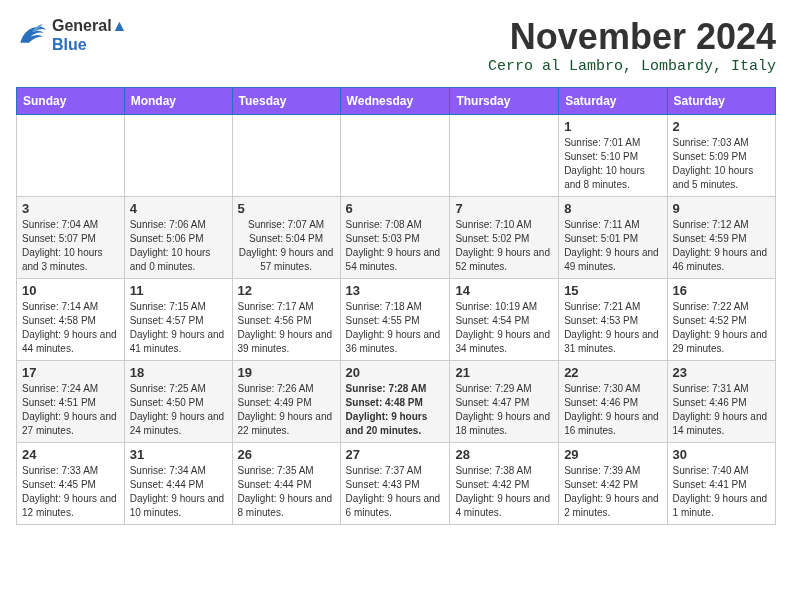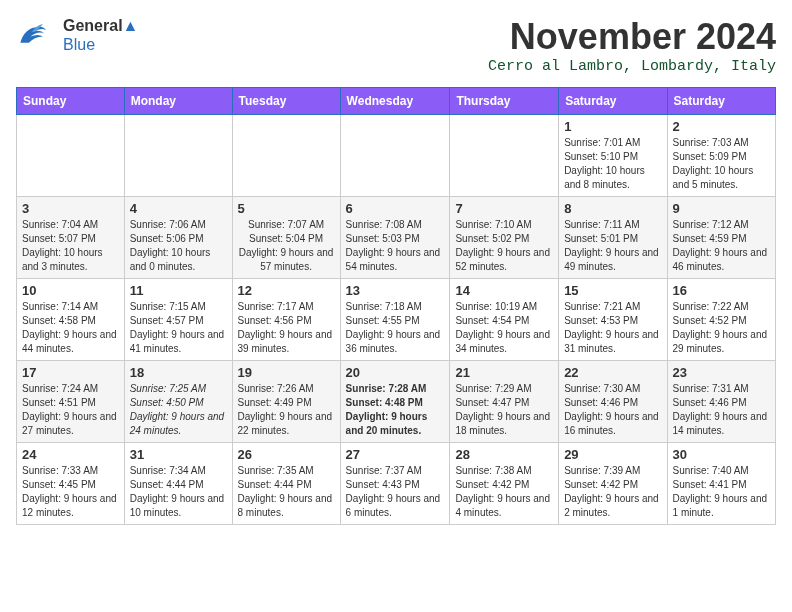--- a/index.html
+++ b/index.html
@@ -12,21 +12,21 @@
     }
     .header-section {
       display: flex;
       justify-content: space-between;
       align-items: flex-start;
       margin-bottom: 12px;
     }
     .logo {
       display: flex;
       align-items: center;
-      gap: 15px;
+      gap: 4px;
     }
     .logo-bird {
       width: 32px;
       height: 28px;
     }
     .title-block {
       text-align: right;
     }
     .calendar-title {
       font-size: 36px;
@@ -83,21 +83,21 @@
 <body>
 
 <div class="header-section">
   <div class="logo">
     <svg class="logo-bird" viewBox="0 0 40 36" xmlns="http://www.w3.org/2000/svg">
       <path d="M5 28 Q10 10 25 8 Q35 6 38 12 Q32 8 22 14 Q30 10 36 16 Q28 12 18 20 Q28 16 34 20 Q24 20 16 28 Z" fill="#2a6fbe"></path>
       <path d="M20 14 Q25 6 34 4 Q30 10 22 14 Z" fill="#5a9fd4"></path>
     </svg>
     <div>
       <div style="font-size:16px;font-weight:bold;color:#333;line-height:1.2;">General<span style="color:#2a6fbe;">▲</span></div>
-      <div style="font-size:16px;font-weight:normal;color:#2a6fbe;line-height:1.2;">Blue</div>
+      <div style="font-size:16px;font-weight:bold;color:#2a6fbe;line-height:1.2;">Blue</div>
     </div>
   </div>
   <div class="title-block">
     <div class="calendar-title">November 2024</div>
     <div class="calendar-subtitle">Cerro al Lambro, Lombardy, Italy</div>
   </div>
 </div>
 
 <table>
   <thead>
@@ -221,21 +221,21 @@
       </tr>
       <tr>
         <td>
           <span class="day-number">17</span>
           <div class="day-info" style="white-space: pre-line;">Sunrise: 7:24 AM
 Sunset: 4:51 PM
 Daylight: 9 hours and 27 minutes.</div>
         </td>
         <td>
           <span class="day-number">18</span>
-          <div class="day-info" style="white-space: pre-line; font-style: italic;">Sunrise: 7:25 AM
+          <div class="day-info" style="white-space: pre-line;">Sunrise: 7:25 AM
 Sunset: 4:50 PM
 Daylight: 9 hours and 24 minutes.</div>
         </td>
         <td>
           <span class="day-number">19</span>
           <div class="day-info" style="white-space: pre-line;">Sunrise: 7:26 AM
 Sunset: 4:49 PM
 Daylight: 9 hours and 22 minutes.</div>
         </td>
         <td>

